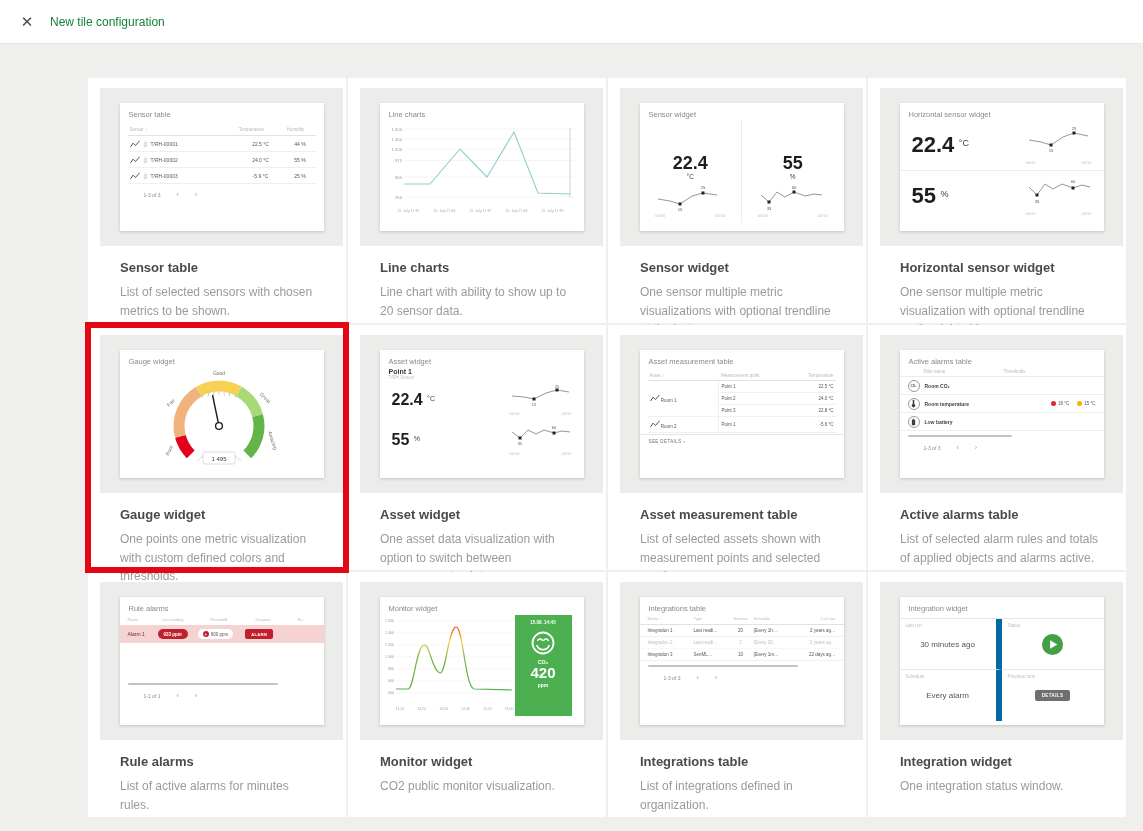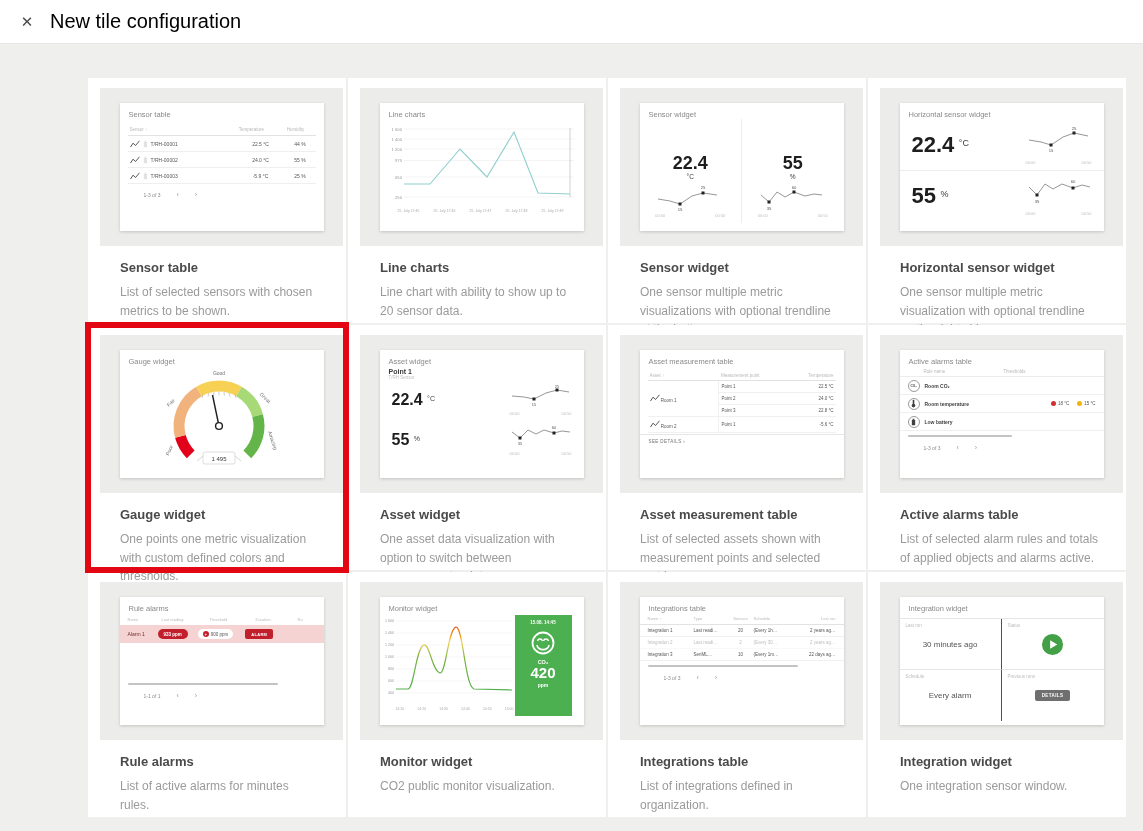--- a/index.html
+++ b/index.html
@@ -2,21 +2,21 @@
 <html><head>
 <meta charset="utf-8">
 <style>
   * { box-sizing: border-box; margin: 0; padding: 0; }
   html,body { width:1143px; height:831px; }
   body { font-family:"Liberation Sans", sans-serif; background:#efefee; overflow:hidden; }
 
   
   .topbar { height:44px; background:#fff; display:flex; align-items:center; padding-left:14px; border-bottom:1px solid #e7e7e5; }
   .close-btn { width:26px; height:26px; display:flex; align-items:center; justify-content:center; font-size:15px; color:#4a4a4a; cursor:pointer; }
-  .topbar-title { font-size:20px; color:#000000; margin-left:10px; }
+  .topbar-title { font-size:12px; color:#15803d; margin-left:10px; }
 
   
   .content { padding:34px 0 0 88px; }
   .grid { display:grid; grid-template-columns:repeat(4,258px); grid-auto-rows:245px; gap:2px; }
   .card { background:#fff; padding:10px 3px 0 12px; position:relative; }
   .card.highlight { outline:6px solid #e30613; outline-offset:-3px; z-index:2; }
   .preview { background:#ececea; height:158px; display:flex; align-items:center; justify-content:center; }
   .mini { background:#fff; width:204px; height:128px; box-shadow:0 1px 3px rgba(0,0,0,.18); position:relative; overflow:hidden; }
   .m-head { font-size:7.5px; color:#8a8a8a; padding:7px 0 0 9px; }
   .card-title { font-size:13px; font-weight:bold; color:#4a4a4a; margin:14px 14px 0 20px; }
@@ -108,21 +108,21 @@
   .it-hrow { border-bottom:1px solid #e2e2e2; }
   .it-hrow span { font-size:4px; color:#b9b9b9; }
   .it-row { border-bottom:1px solid #f0f0f0; font-size:4.5px; color:#555; }
   .it-row.faded { opacity:.4; }
   .ic1{width:46px;} .ic2{width:34px;} .ic3{width:26px; text-align:center;} .ic4{width:40px;} .ic5{flex:1; text-align:right;}
 
   
   .iw-head { border-bottom:1px solid #e6e6e6; padding-bottom:5px; }
   .iw-grid { display:grid; grid-template-columns:1fr 1fr; grid-auto-rows:51px; }
   .iw-cell { position:relative; display:flex; align-items:center; justify-content:center; }
-  .iw-cell.br { border-right:1px solid #0369a1;text-align:center; }
+  .iw-cell.br { border-right:6px solid #0369a1;text-align:center; }
   .iw-cell.bb { border-bottom:1px solid #e6e6e6; }
   .iw-label { position:absolute; top:4px; left:6px; font-size:4.5px; color:#bdbdbd; }
   .iw-value { font-size:8px; color:#555; }
   .details-badge { background:#6f6f6f; color:#fff; font-size:4.5px; font-weight:bold; padding:3px 7px; border-radius:2px; letter-spacing:.4px; }
 </style>
 </head>
 <body>
 
 <div class="topbar">
   <div class="close-btn">✕</div>
@@ -661,17 +661,17 @@
             <span class="iw-value">Every alarm</span>
           </div>
           <div class="iw-cell">
             <span class="iw-label">Previous runs</span>
             <span class="details-badge">DETAILS</span>
           </div>
         </div>
       </div>
     </div>
     <div class="card-title">Integration widget</div>
-    <div class="card-desc">One integration sensor window.</div>
+    <div class="card-desc">One integration status window.</div>
   </div>
 
 </div>
 </div>
 
 </body></html>

